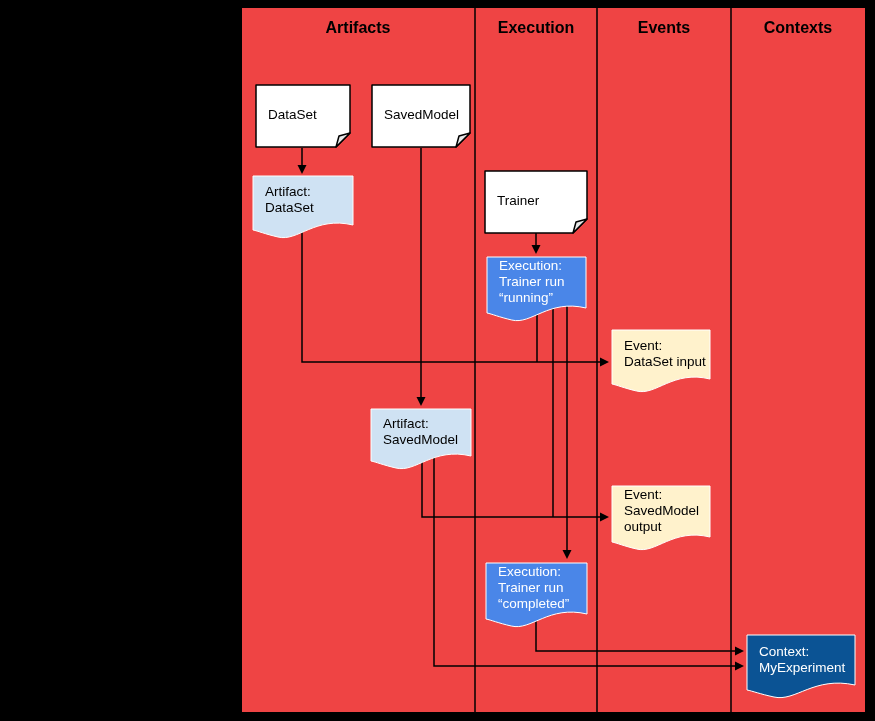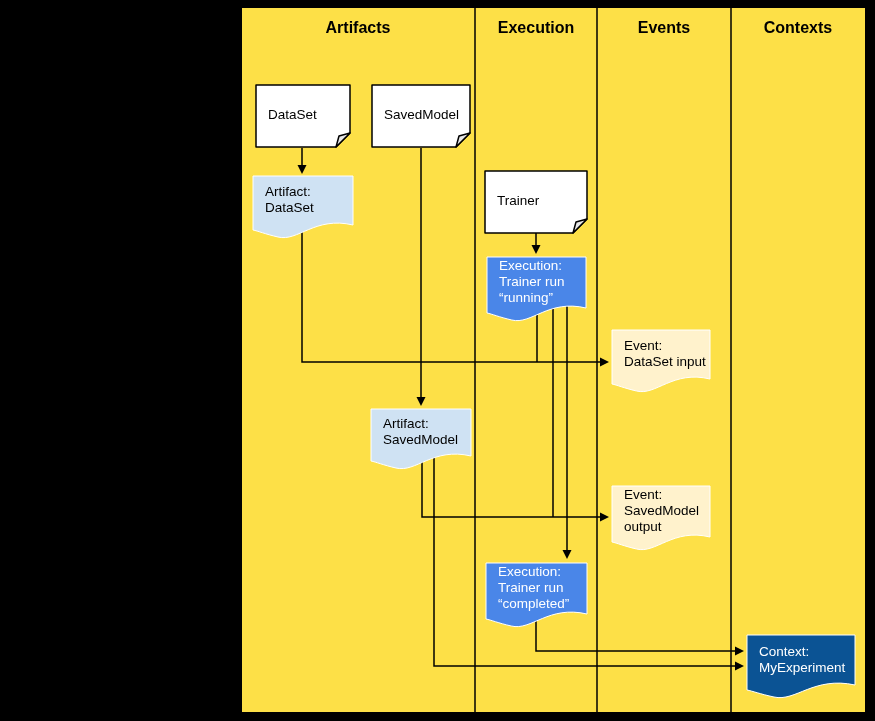--- a/index.html
+++ b/index.html
@@ -7,21 +7,21 @@
     position: relative;
     width: 875px; height: 721px;
     background: #000;
     overflow: hidden;
     font-family: "Liberation Sans", sans-serif;
   }
   .sheet {
     position: absolute;
     left: 242px; top: 8px;
     width: 623px; height: 704px;
-    background: #fde047;
+    background: #ef4444;
   }
   svg { display: block; }
   text { font-family: "Liberation Sans", sans-serif; }
   .col-header { font-size: 16px; font-weight: 700; fill: #000; }
   .node-label { font-size: 13.5px; }
 </style>
 </head>
 <body>
 
 <div class="stage">

